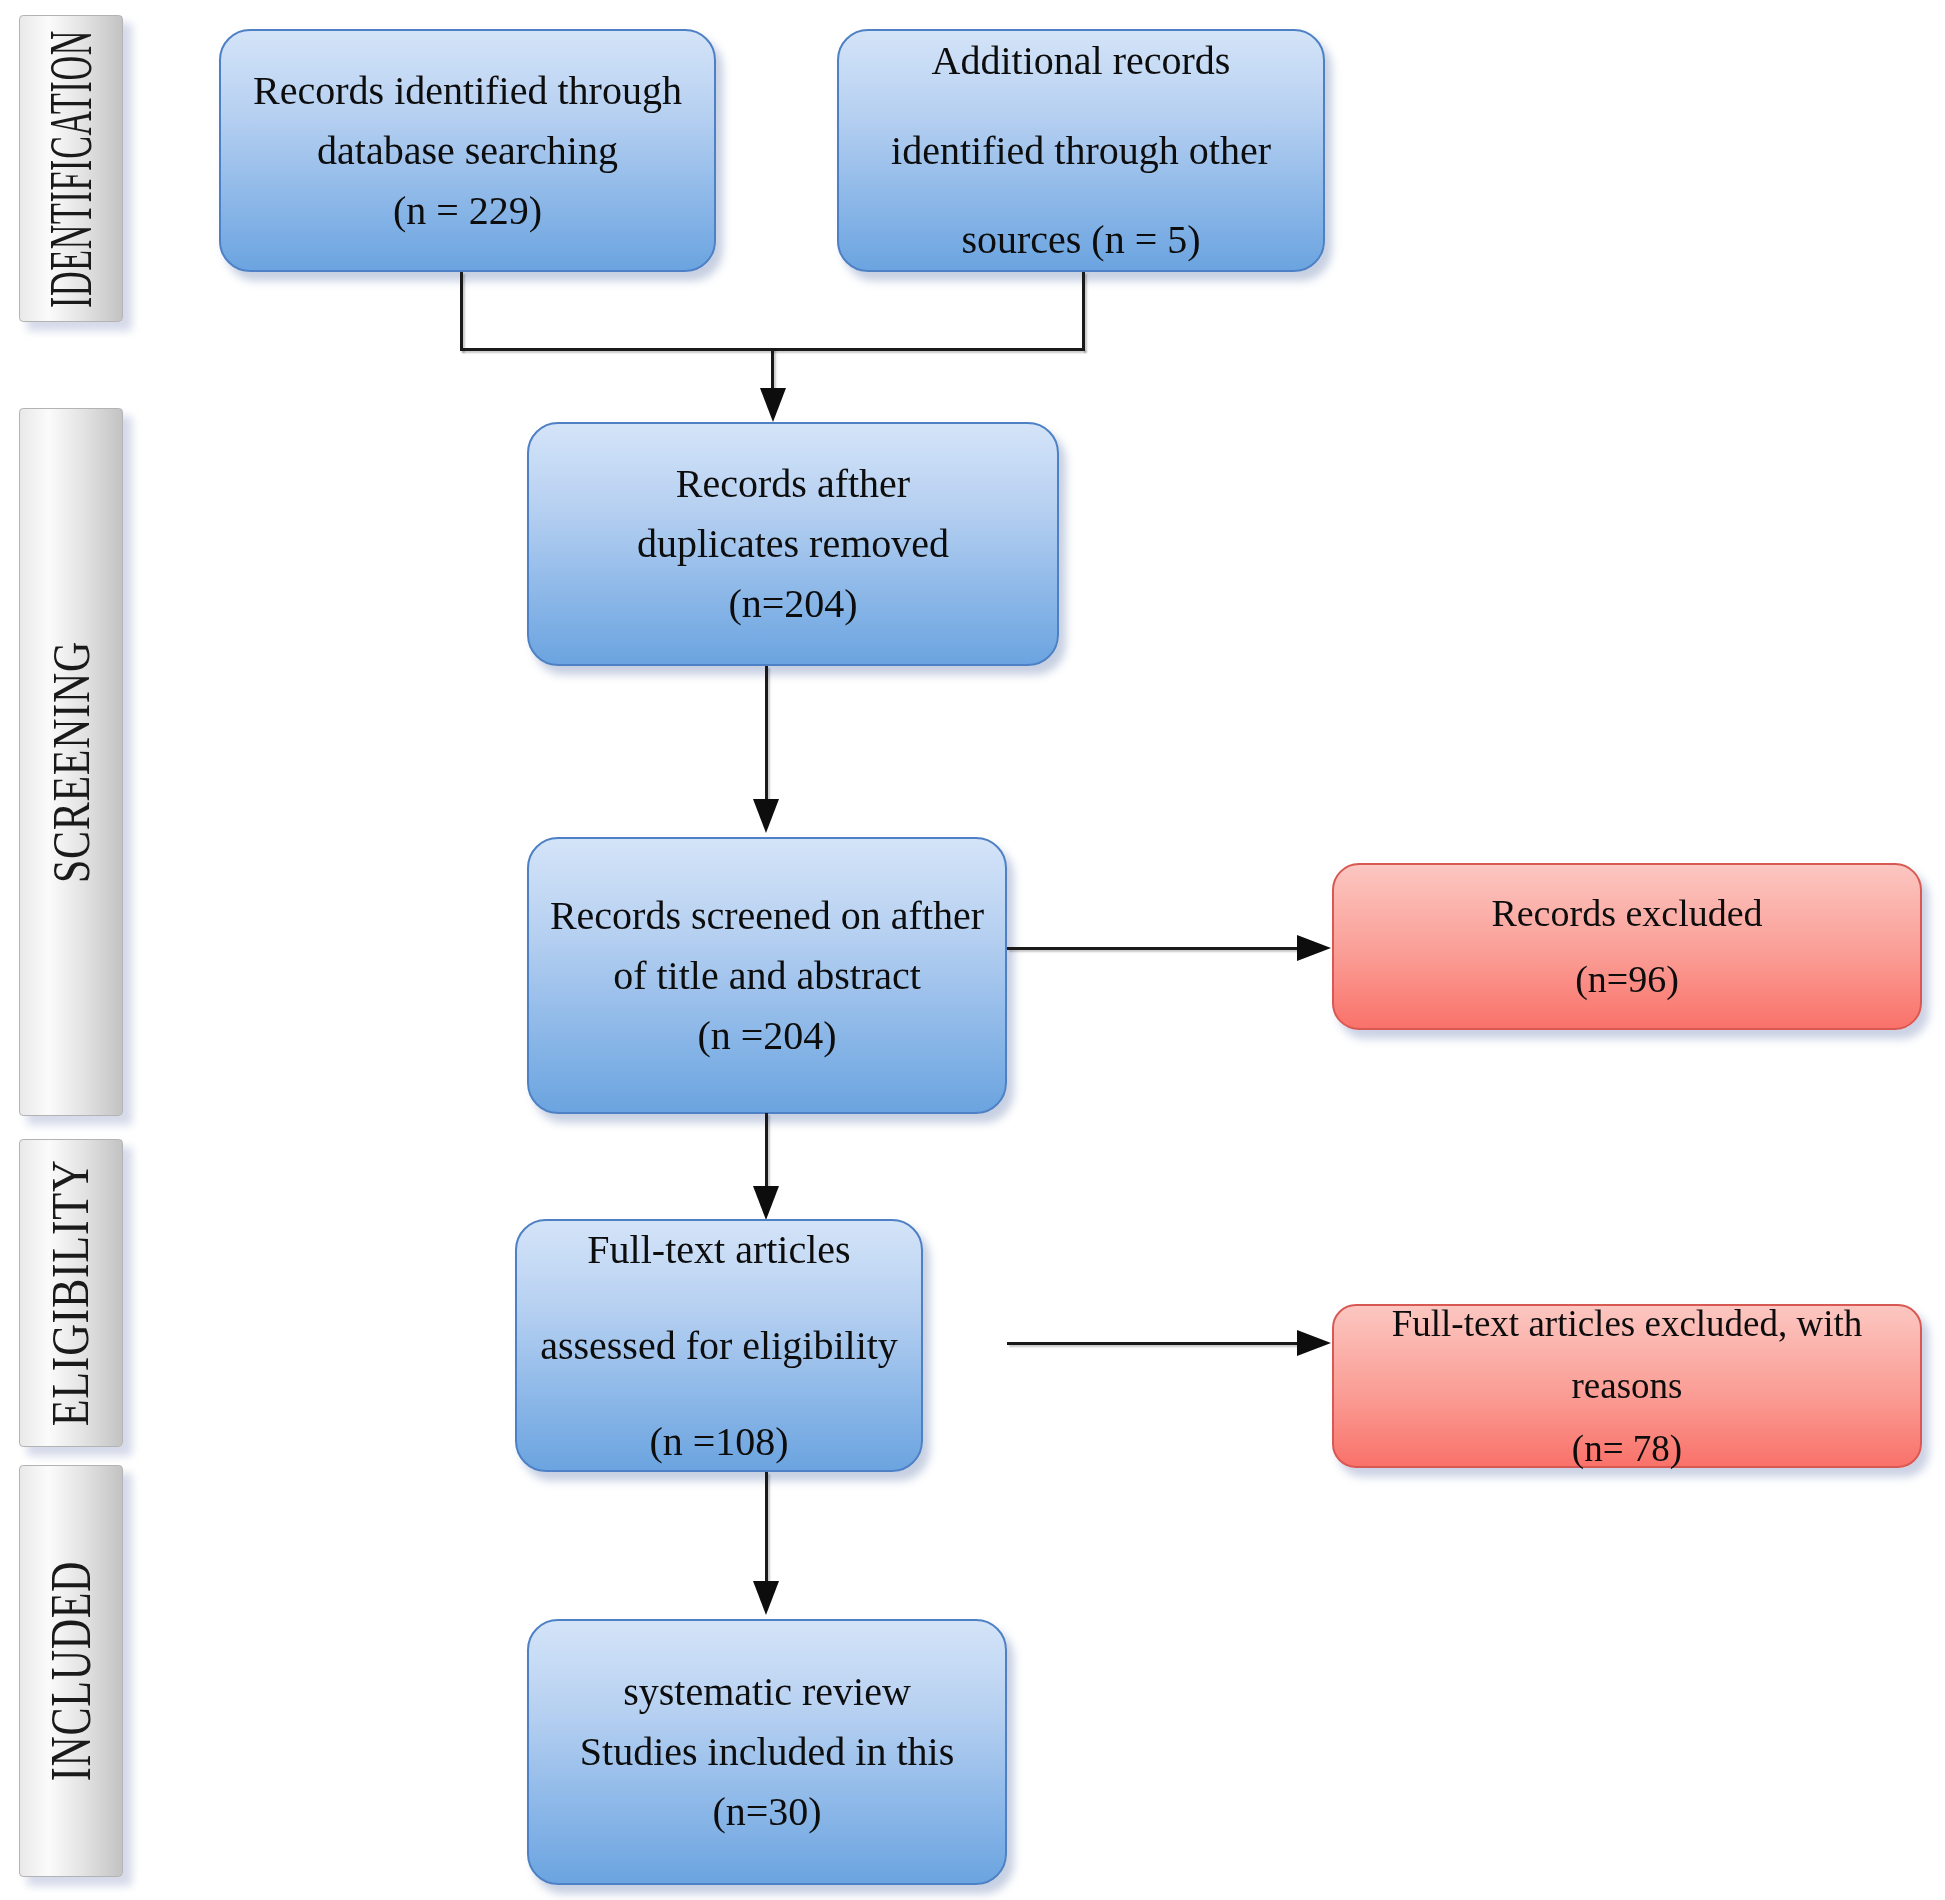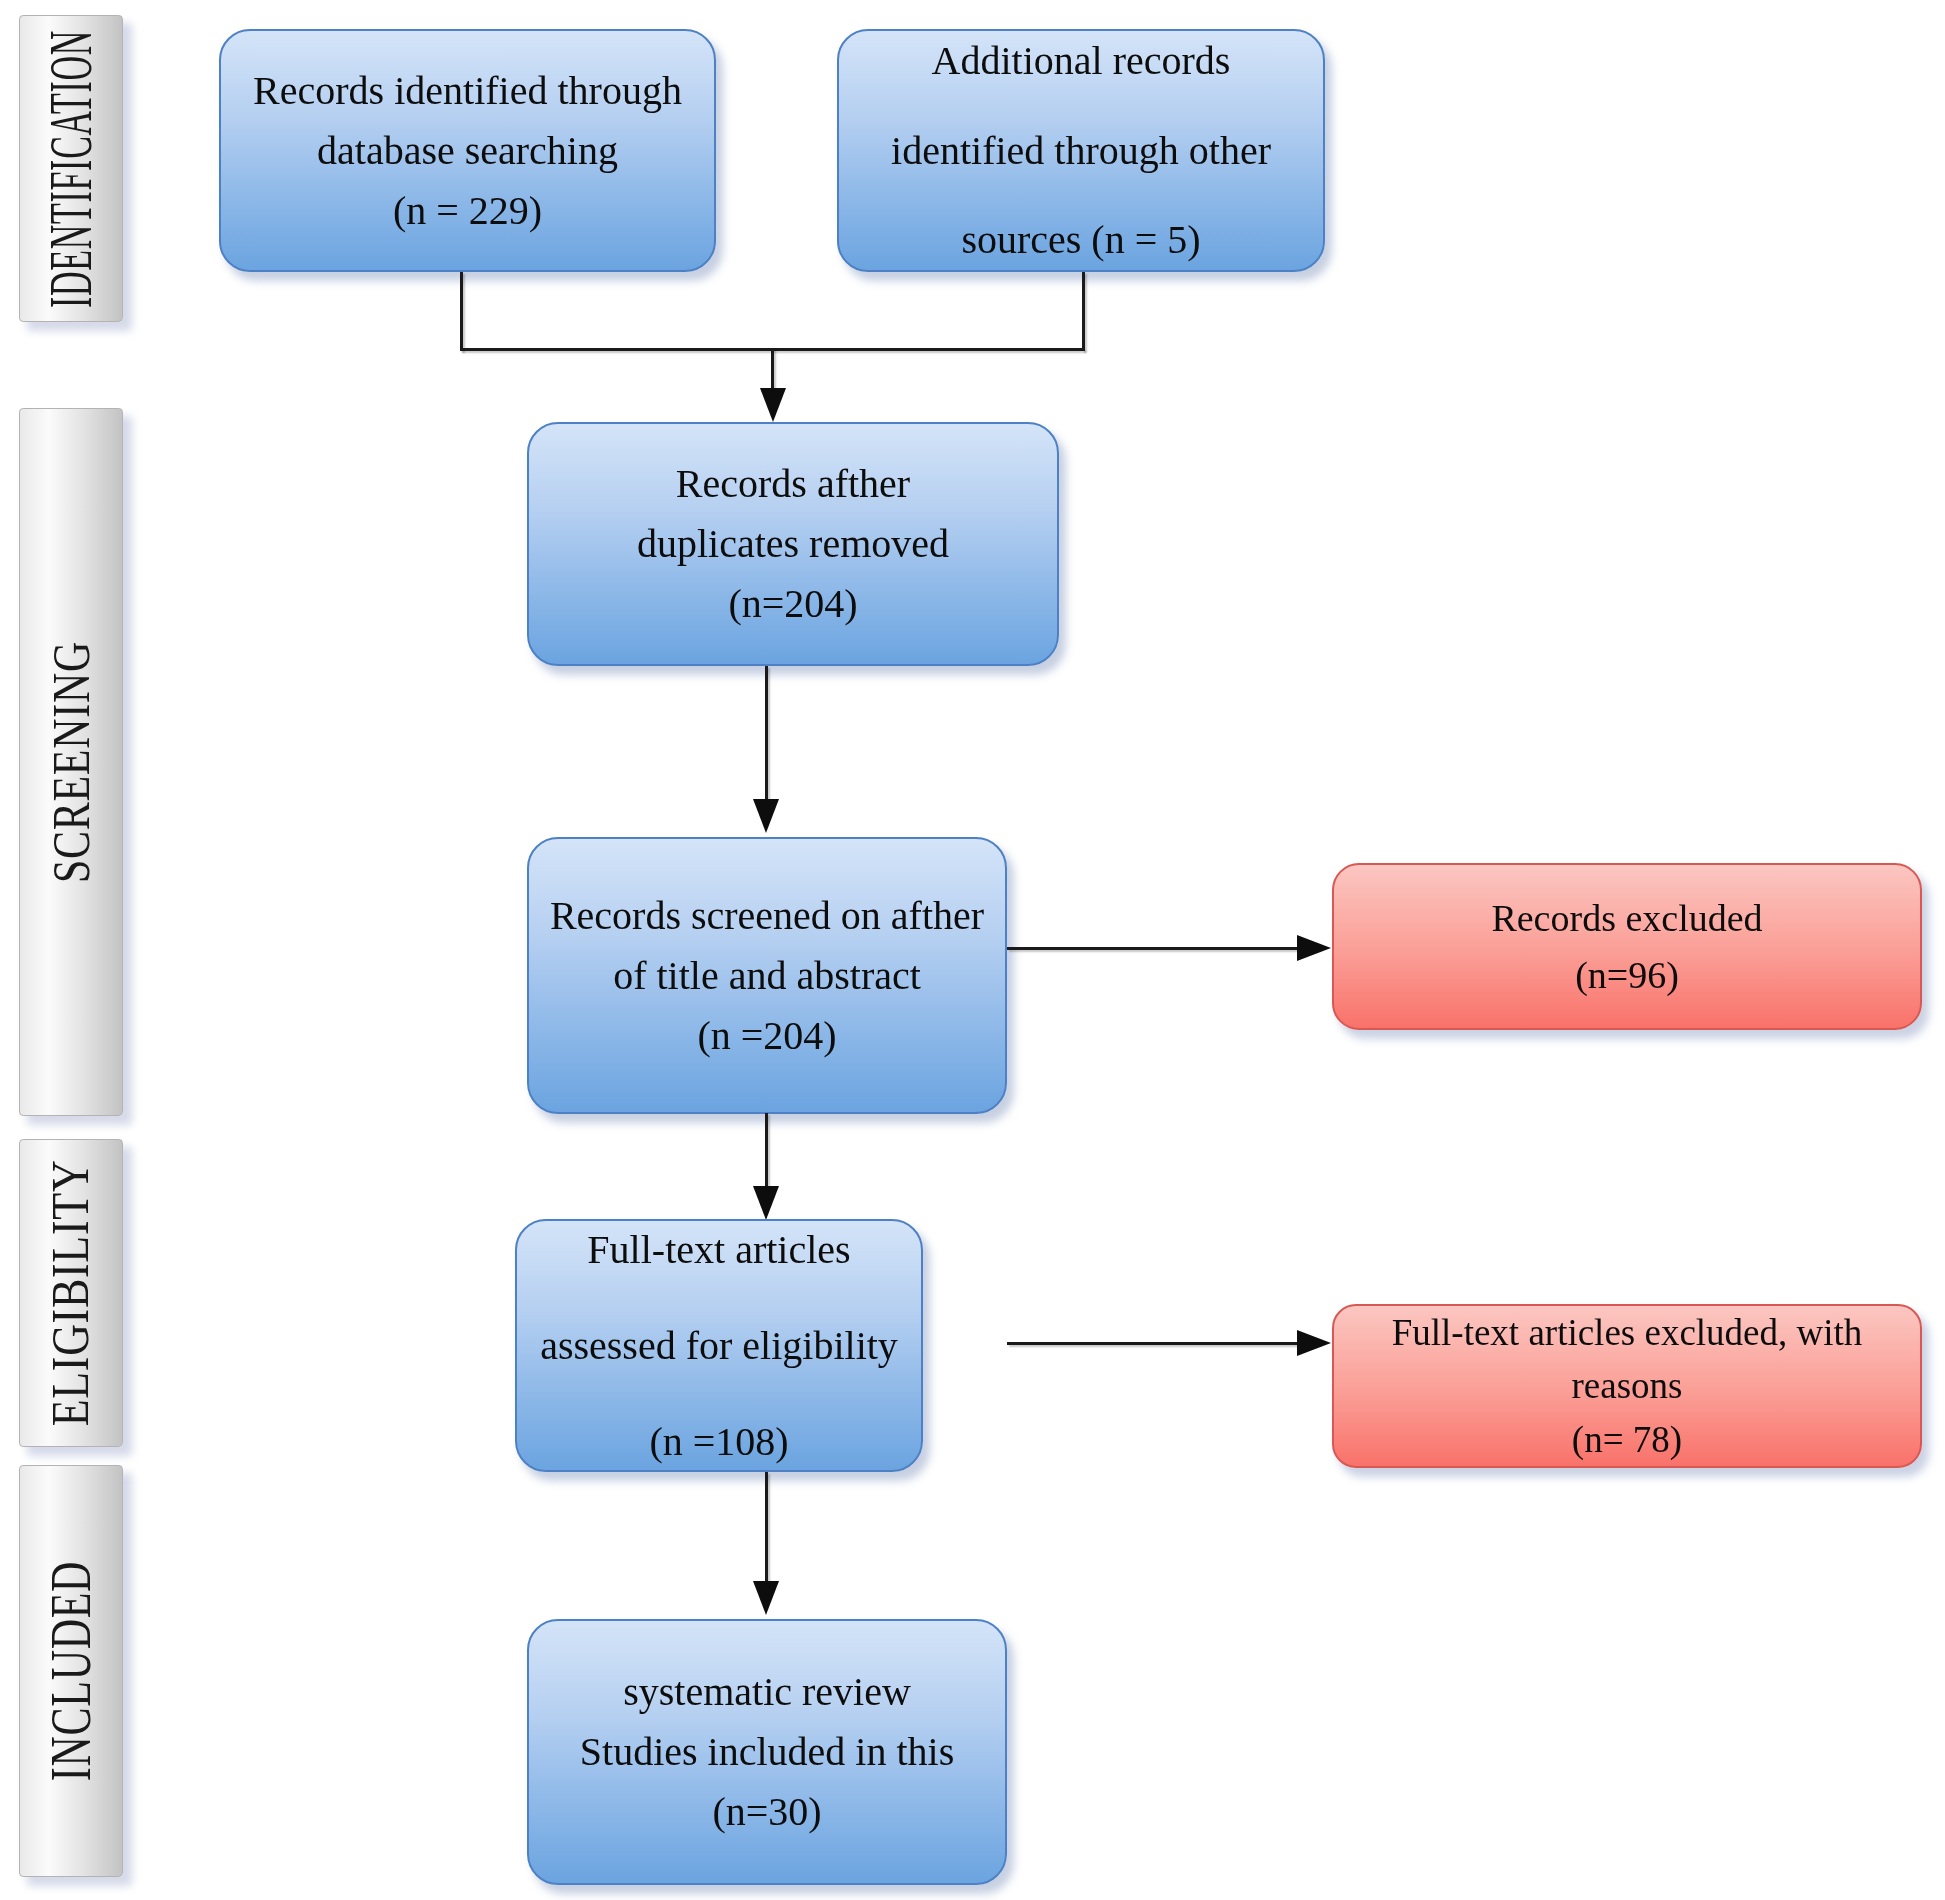--- a/index.html
+++ b/index.html
@@ -63,20 +63,21 @@
   .node.blue {
     background: linear-gradient(180deg, #d4e4f8 0%, #b6d0f1 35%, #8db8e8 70%, #6ba4e0 100%);
     border: 2.7px solid #4d80c4;
     box-shadow: 6.8px 8.2px 8.2px rgba(130,150,190,0.45);
   }
   .node.red {
     background: linear-gradient(180deg, #fcc6c1 0%, #fa9d95 55%, #f9726a 100%);
     border: 2.7px solid #d85853;
     border-radius: 27px;
     box-shadow: 6.8px 8.2px 8.2px rgba(140,155,195,0.45);
+    gap: 9px;
   }
 
   #node-identified-db     { left: 219px;  top: 29px;   width: 497px; height: 243px; }
   #node-identified-other  { left: 837px; top: 29px;   width: 488px; height: 243px; justify-content: space-between; }
   #node-after-duplicates  { left: 527px;  top: 422px;  width: 532px; height: 244px; }
   #node-screened          { left: 527px;  top: 837px; width: 480px; height: 277px; }
   #node-records-excluded  { left: 1332px; top: 863px; width: 590px; height: 167px; font-size: 38px; }
   #node-fulltext-assessed { left: 515px;  top: 1219px; width: 408px; height: 253px; gap: 36px; }
   #node-fulltext-excluded { left: 1332px; top: 1304px; width: 590px; height: 164px; font-size: 37px; line-height: 1.45; border-radius: 24px; }
   #node-included-studies  { left: 527px;  top: 1619px; width: 480px; height: 266px; }

